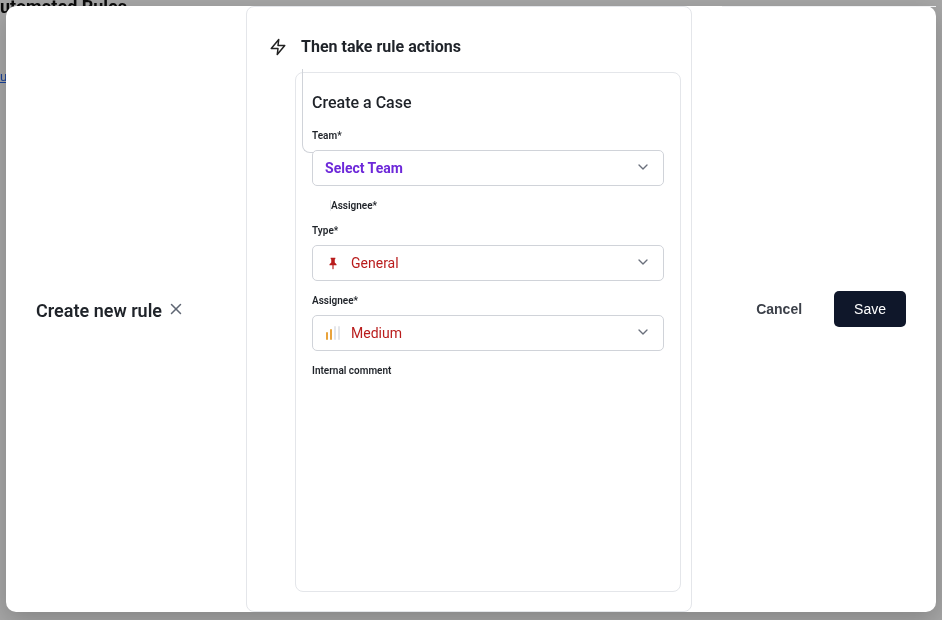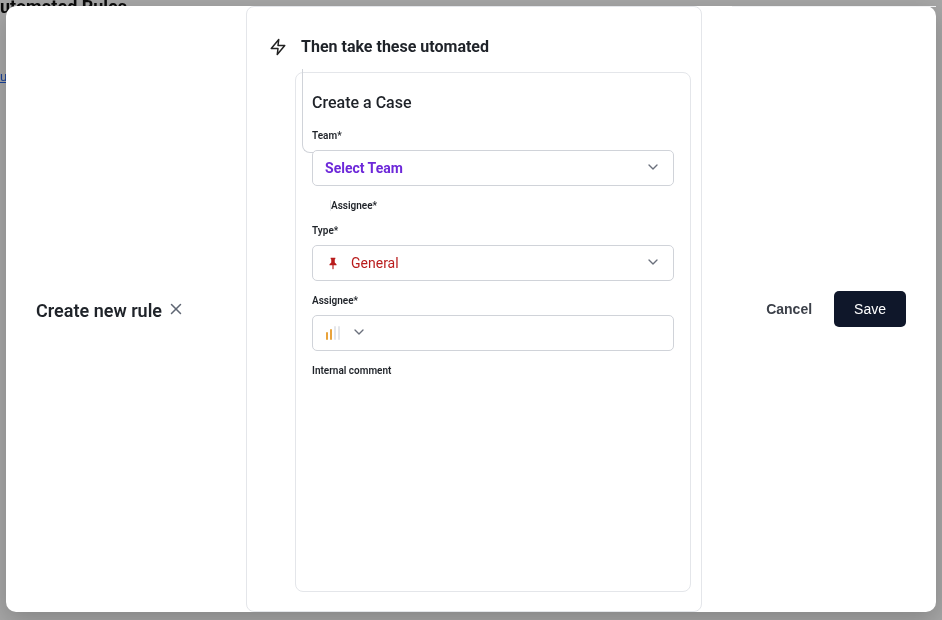--- a/index.html
+++ b/index.html
@@ -203,21 +203,21 @@
       border-radius: 1px;
     }
     .priority-bars .b1 { height: 8px; background: #e9a33b; }
     .priority-bars .b2 { height: 11px; background: #e9a33b; }
     .priority-bars .b3 { height: 14px; background: #e4e6ea; }
     .priority-bars .b4 { height: 14px; background: #e4e6ea; }
     .modal-footer {
       display: flex;
       justify-content: flex-start;
       align-items: center;
-      gap: 18px;
+      gap: 28px;
       padding: 16px 30px 18px;
       border-top: 1px solid #f0f1f3;
     }
     .btn-cancel {
       background: none;
       border: none;
       font-size: 14px;
       font-weight: 600;
       color: #3c4049;
       cursor: pointer;
@@ -258,21 +258,21 @@
   </div>
 
   <div class="modal-body">
     <div class="rule-card">
       <div class="section-header">
         <span class="section-icon">
           <svg width="18" height="18" viewBox="0 0 24 24" fill="none" stroke="currentColor" stroke-width="2" stroke-linecap="round" stroke-linejoin="round">
               <polygon points="13 2 3 14 12 14 11 22 21 10 12 10 13 2"></polygon>
             </svg>
         </span>
-        <div class="section-title">Then take these utomated</div>
+        <div class="section-title">Then take rule actions</div>
       </div>
 
       <div class="connector-top"></div>
       <div class="connector"></div>
 
       <div class="action-card">
         <div class="action-title">Create a Case</div>
 
         <div class="field">
           <label class="label">Team*</label>
@@ -316,20 +316,21 @@
           <div class="select-wrap">
             <div class="select-box">
               <span class="icon-left">
                 <span class="priority-bars">
                     <span class="b1"></span>
                     <span class="b2"></span>
                     <span class="b3"></span>
                     <span class="b4"></span>
                   </span>
               </span>
+              <span class="value">Medium</span>
               <span class="chevron">
                 <svg width="16" height="16" viewBox="0 0 24 24" fill="none" stroke="currentColor" stroke-width="2" stroke-linecap="round" stroke-linejoin="round">
                     <polyline points="6 9 12 15 18 9"></polyline>
                   </svg>
               </span>
             </div>
           </div>
         </div>
 
         <div class="field">

